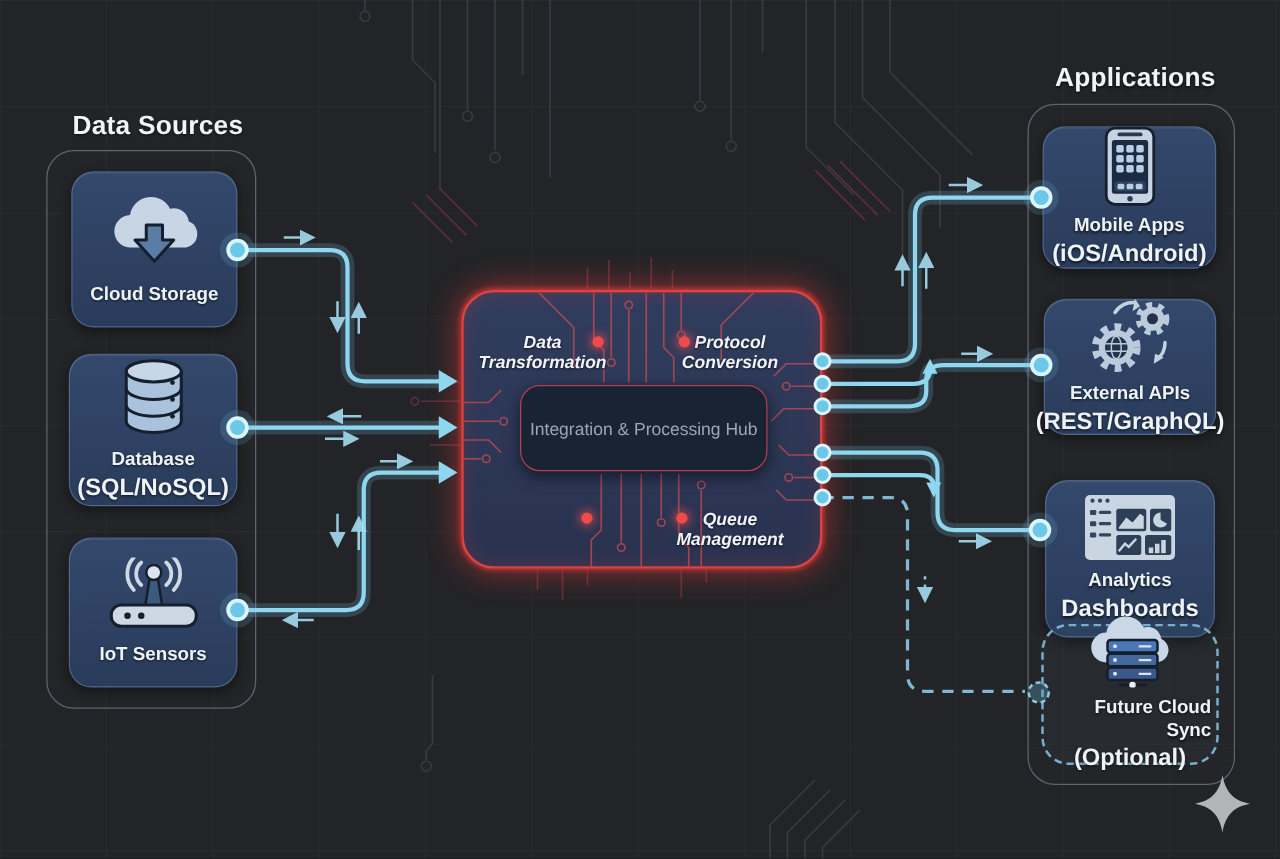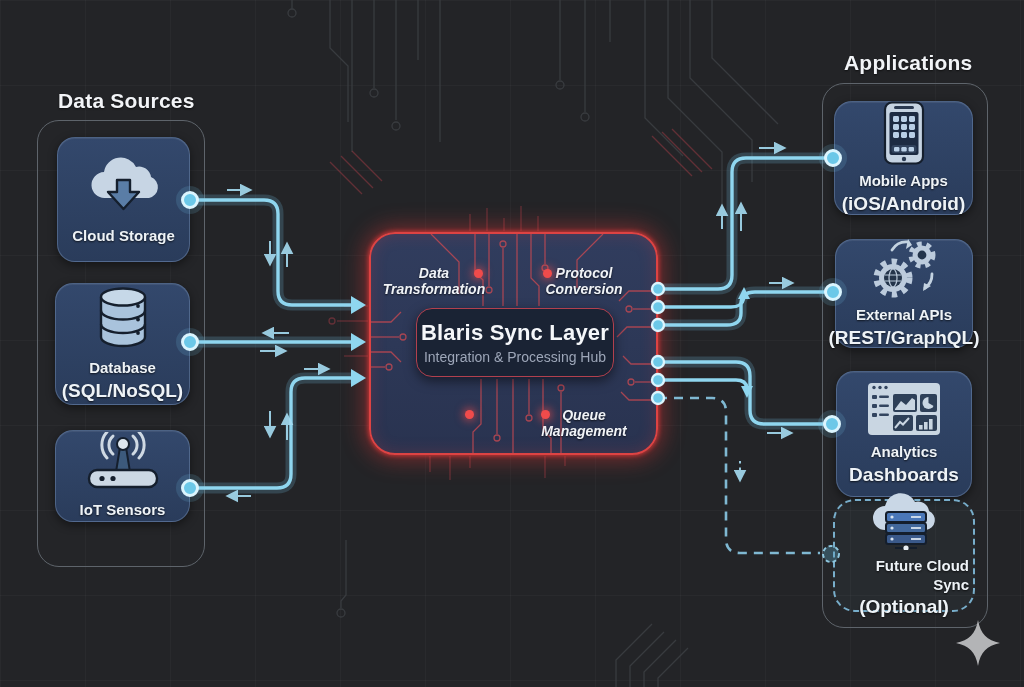--- a/index.html
+++ b/index.html
@@ -147,21 +147,21 @@
         </g>
         <circle cx="45" cy="20" r="1.9" fill="#151f2d"></circle>
         <circle cx="45" cy="33.5" r="1.9" fill="#151f2d"></circle>
         <circle cx="45" cy="47" r="1.9" fill="#151f2d"></circle>
       </svg>
     </span>
     <div class="node-label">Database</div>
     <div class="node-sublabel">(SQL/NoSQL)</div>
   </div>
 
-  <div class="node-box" style="left:55px;top:430px;width:135px;height:92px;">
+  <div class="node-box" style="left:55px;top:430px;width:135px;height:120px;">
     <span>
       <svg width="86" height="62" viewBox="0 0 86 62">
         <g stroke="#cfd9e3" stroke-width="3" fill="none" stroke-linecap="round">
           <path d="M33,22 A12,12 0 0 1 33,4"></path>
           <path d="M27,26 A19,19 0 0 1 27,0"></path>
           <path d="M53,22 A12,12 0 0 0 53,4"></path>
           <path d="M59,26 A19,19 0 0 0 59,0"></path>
         </g>
         <path d="M40,15 L36,40 H50 L46,15 z" fill="#3c5a7c" stroke="#151f2d" stroke-width="2"></path>
         <circle cx="43" cy="12" r="6" fill="#dde6ee" stroke="#151f2d" stroke-width="2"></circle>
@@ -224,21 +224,21 @@
         </g>
         <circle cx="57" cy="18" r="10.5" fill="none" stroke="#bccbdc" stroke-width="6" stroke-dasharray="4.4 4.5"></circle>
         <circle cx="57" cy="18" r="9.5" fill="#bccbdc"></circle>
         <circle cx="57" cy="18" r="4.4" fill="#23344a"></circle>
       </svg>
     </span>
     <div class="node-label">External APIs</div>
     <div class="node-sublabel">(REST/GraphQL)</div>
   </div>
 
-  <div class="node-box" style="left:836px;top:371px;width:136px;height:126px;">
+  <div class="node-box" style="left:836px;top:384px;width:136px;height:126px;">
     <span>
       <svg width="74" height="54" viewBox="0 0 74 54">
         <rect x="1" y="1" width="72" height="52" rx="4" fill="#c9d6e2"></rect>
         <circle cx="7" cy="5.5" r="1.7" fill="#33455f"></circle>
           <circle cx="13" cy="5.5" r="1.7" fill="#33455f"></circle>
           <circle cx="19" cy="5.5" r="1.7" fill="#33455f"></circle>
         <g fill="#33455f">
           <rect x="5" y="13" width="5" height="4" rx="1"></rect>
             <rect x="12" y="13.5" width="10" height="2.6" rx="1.3"></rect>
           <rect x="5" y="22" width="5" height="4" rx="1"></rect>
@@ -343,21 +343,20 @@
     <div class="feature" style="left:151px;top:174px;">
       <div>Queue</div>
       <div>Management</div>
     </div>
     <div class="red-dot" style="left:102.5px;top:34.5px;"></div>
     <div class="red-dot" style="left:171.5px;top:34.5px;"></div>
     <div class="red-dot" style="left:93.5px;top:175.5px;"></div>
     <div class="red-dot" style="left:169.5px;top:175.5px;"></div>
 
     <div id="center-inner">
-      <div id="center-title">Blaris Sync Layer</div>
       <div id="center-subtitle">Integration &amp; Processing Hub</div>
     </div>
   </div>
 
   <svg class="layer" width="1024" height="687" viewBox="0 0 1024 687">
     <defs>
       <marker id="mk" viewBox="0 0 10 10" refX="8" refY="5" markerWidth="6.5" markerHeight="6.5" orient="auto-start-reverse">
         <path d="M0,0 L10,5 L0,10 z" fill="#a5dcf2"></path>
       </marker>
     </defs>

